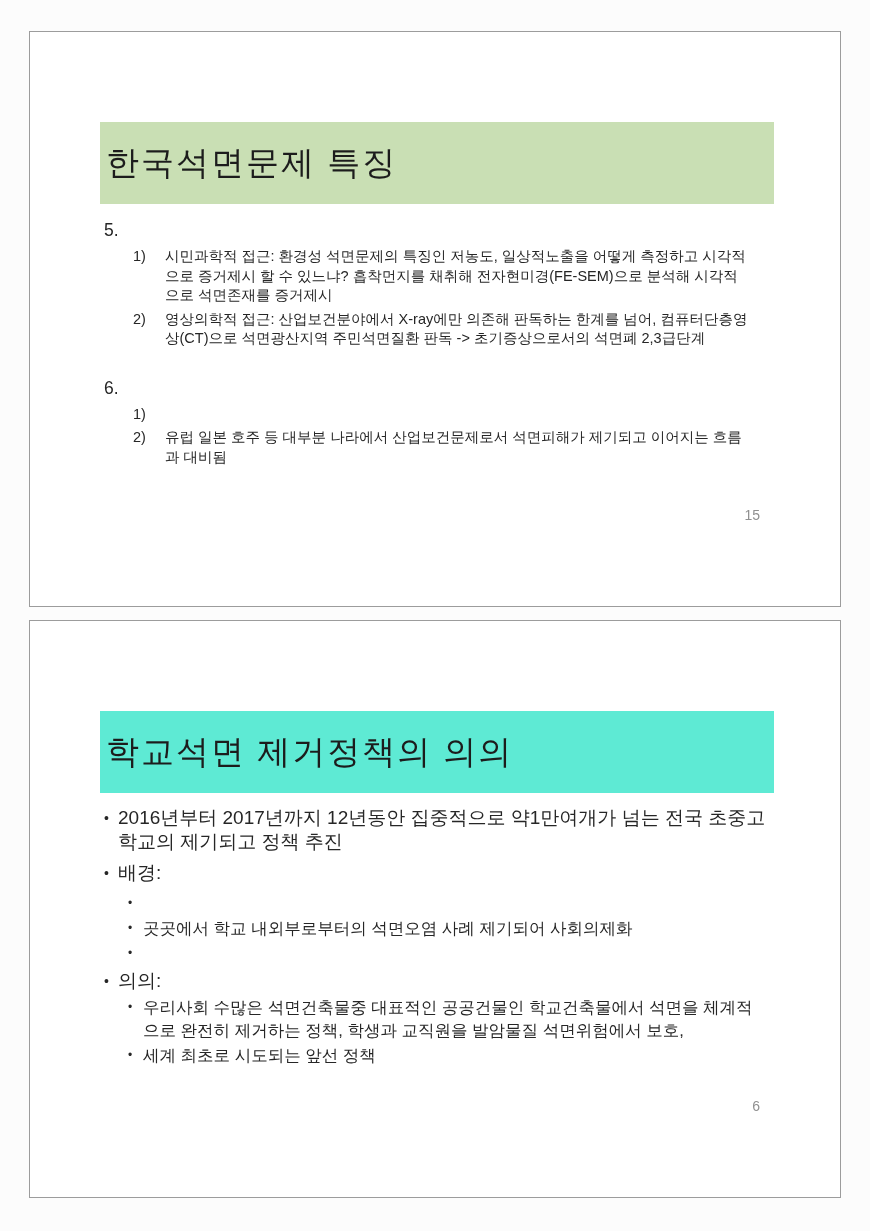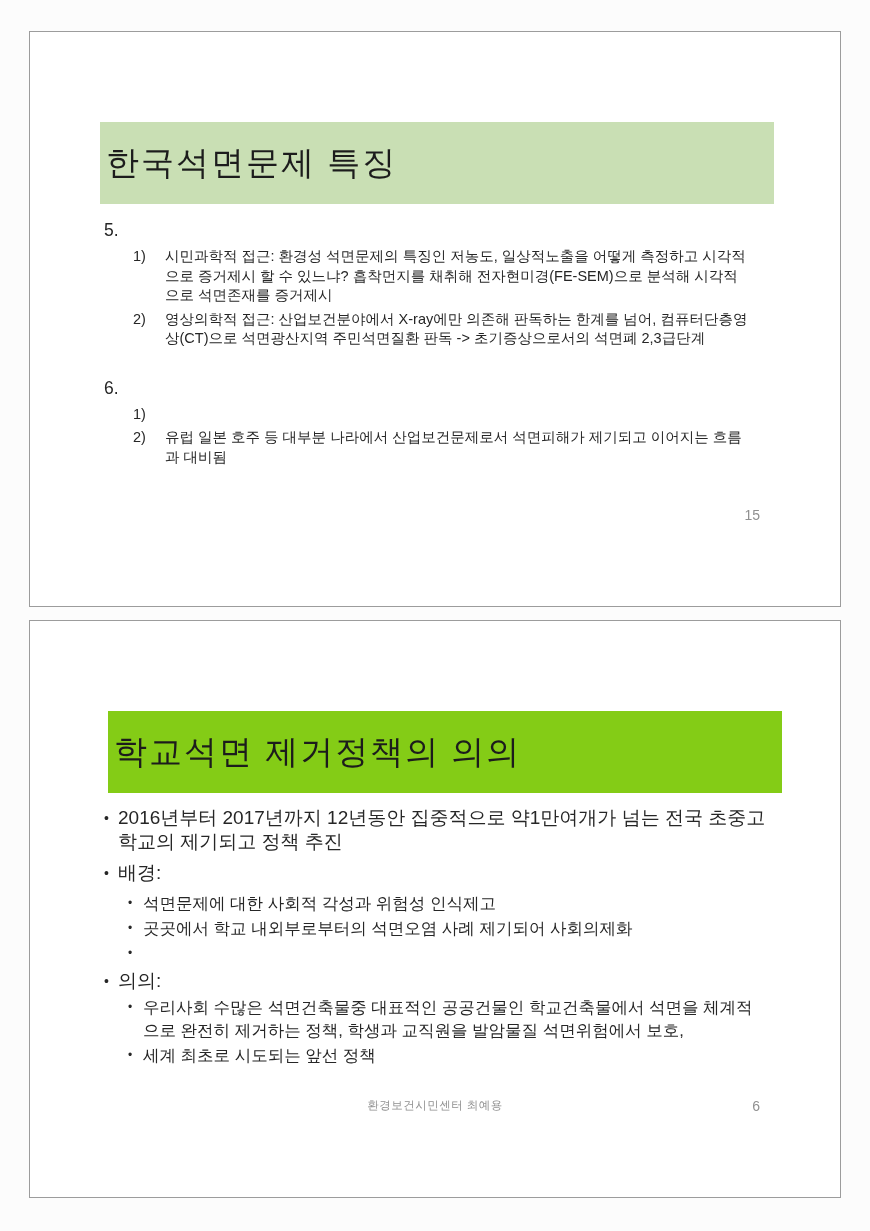--- a/index.html
+++ b/index.html
@@ -133,39 +133,38 @@
       </div>
     </div>
 
   </div>
 
   <div class="page-number">15</div>
 </div>
 
 <div class="slide-card" id="slide2">
 
-  <div class="header-box" style="background: #84cc16; margin-left: 8px;">
+  <div class="header-box" style="background: #5eead4;">
     <div class="slide-title">학교석면 제거정책의 의의</div>
   </div>
 
   <div class="s2-content">
 
     <div class="bullet-l1">
       <span class="marker">•</span>
       <span>2016년부터 2017년까지 12년동안 집중적으로 약1만여개가 넘는 전국 초중고 학교의 제기되고 정책 추진</span>
     </div>
 
     <div class="bullet-l1">
       <span class="marker">•</span>
       <span>배경:</span>
     </div>
 
     <div class="bullet-l2">
       <span class="marker">•</span>
-      <span>석면문제에 대한 사회적 각성과 위험성 인식제고</span>
     </div>
 
     <div class="bullet-l2">
       <span class="marker">•</span>
       <span>곳곳에서 학교 내외부로부터의 석면오염 사례 제기되어 사회의제화</span>
     </div>
 
     <div class="bullet-l2" style="margin-bottom:4px;">
       <span class="marker">•</span>
     </div>
@@ -180,15 +179,14 @@
       <span>우리사회 수많은 석면건축물중 대표적인 공공건물인 학교건축물에서 석면을 체계적으로 완전히 제거하는 정책, 학생과 교직원을 발암물질 석면위험에서 보호,</span>
     </div>
 
     <div class="bullet-l2">
       <span class="marker">•</span>
       <span>세계 최초로 시도되는 앞선 정책</span>
     </div>
 
   </div>
 
-  <div class="slide-footer">환경보건시민센터 최예용</div>
   <div class="page-number">6</div>
 </div>
 
 </body></html>

